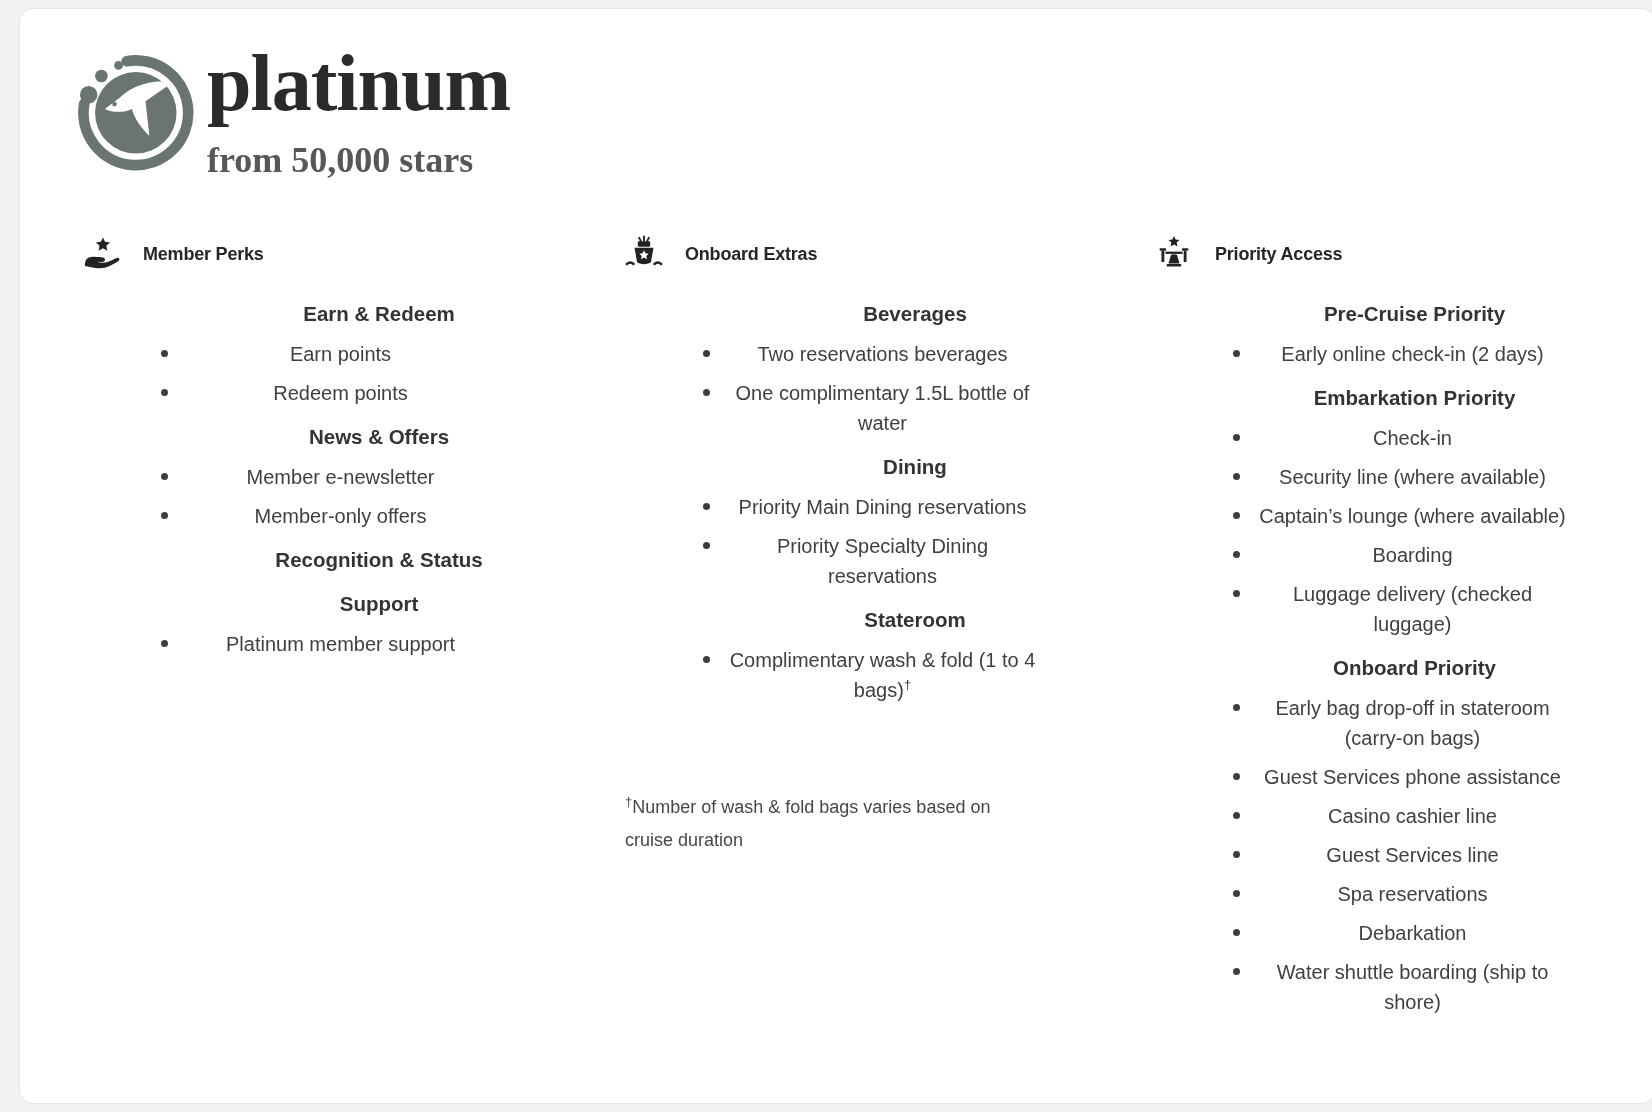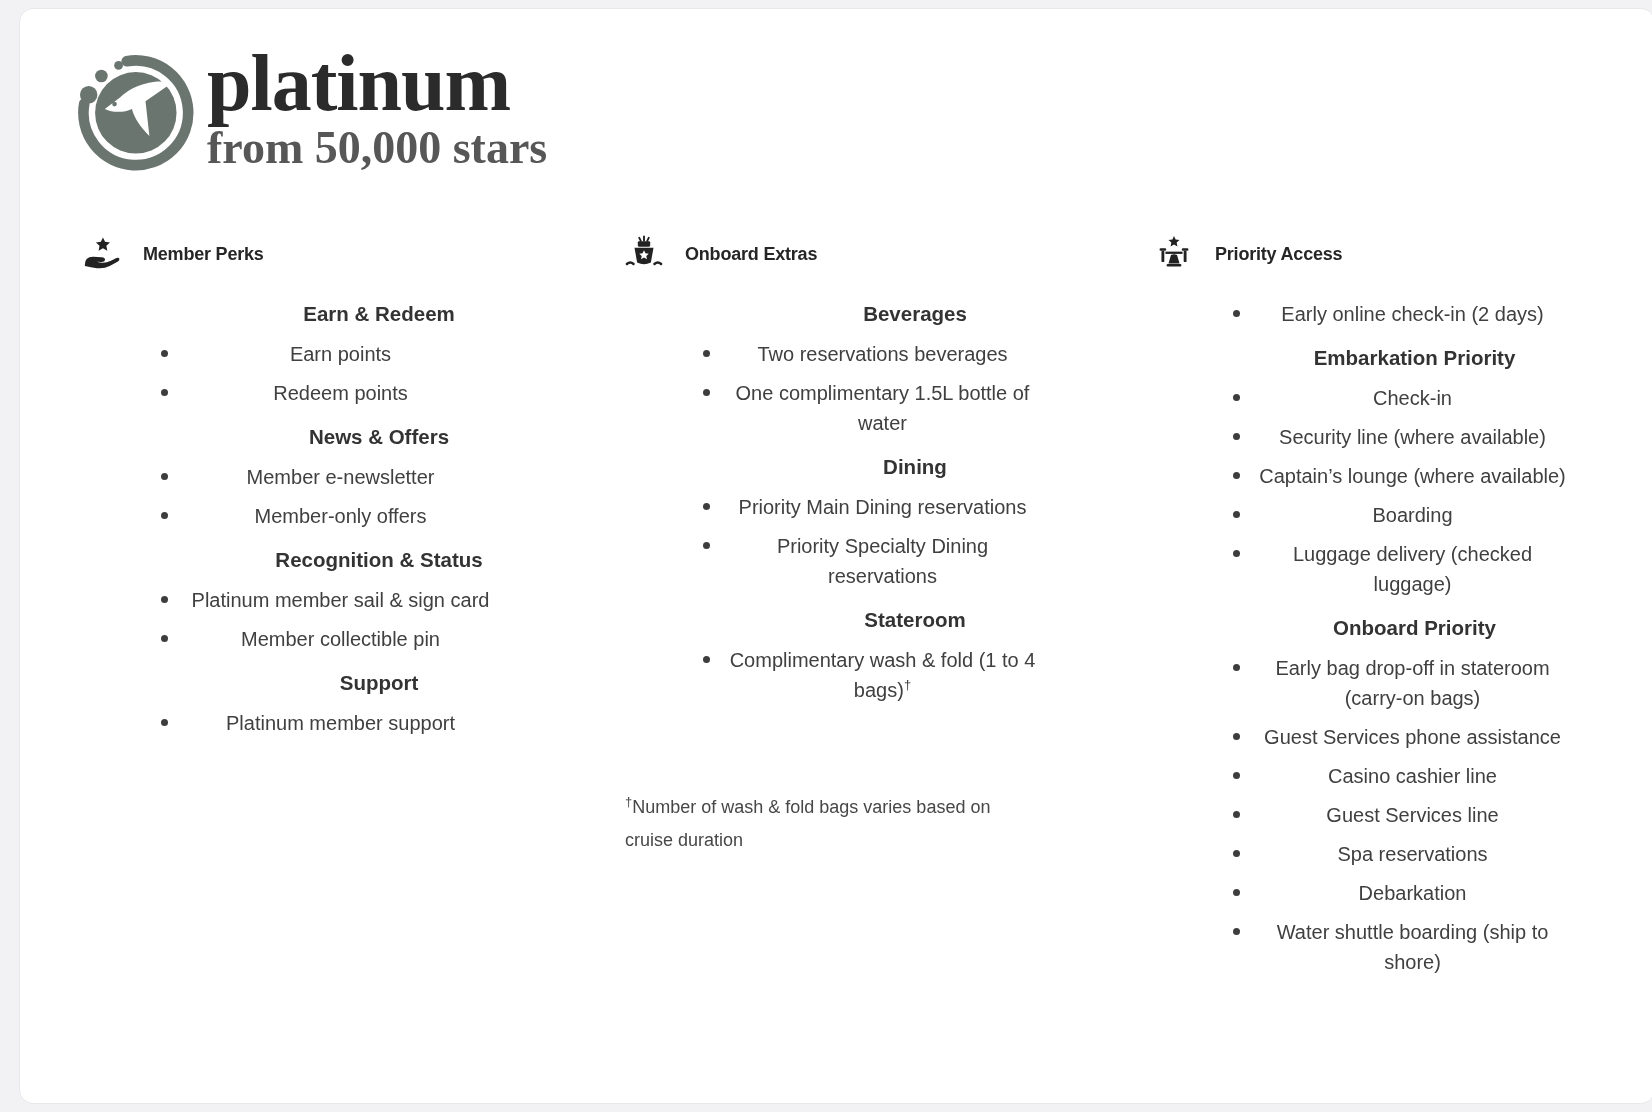--- a/index.html
+++ b/index.html
@@ -24,22 +24,22 @@
   }
   .logo-mark { width: 128px; height: 128px; flex: 0 0 auto; }
   .brand-text { margin-left: 13px; padding-top: 2px; }
   .brand-title {
     font-family: "Liberation Serif", "DejaVu Serif", serif;
     font-weight: 700; font-size: 80px; line-height: 76px;
     letter-spacing: -1px; color: #2b2b2b;
   }
   .brand-subtitle {
     font-family: "Liberation Serif", "DejaVu Serif", serif;
-    font-weight: 700; font-size: 46px; line-height: 40px;
-    color: #575757; margin-top: 7px; text-align: center;
+    font-weight: 700; font-size: 36px; line-height: 40px;
+    color: #575757; margin-top: 19px;
   }
   
   .columns {
     display: grid;
     grid-template-columns: 542px 530px 1fr;
     padding-left: 63px; padding-right: 30px;
     margin-top: 66px;
   }
   .col-header { display: flex; align-items: center; }
   .col-icon { width: 38px; height: 38px; flex: 0 0 auto; }
@@ -119,24 +119,20 @@
           <ul class="perk-list">
             <li class="perk-item">Earn points</li>
             <li class="perk-item">Redeem points</li>
           </ul>
           <div class="section-heading">News &amp; Offers</div>
           <ul class="perk-list">
             <li class="perk-item">Member e-newsletter</li>
             <li class="perk-item">Member-only offers</li>
           </ul>
           <div class="section-heading">Recognition &amp; Status</div>
-          <ul class="perk-list">
-            <li class="perk-item">Platinum member sail &amp; sign card</li>
-            <li class="perk-item">Member collectible pin</li>
-          </ul>
           <div class="section-heading">Support</div>
           <ul class="perk-list">
             <li class="perk-item">Platinum member support</li>
           </ul>
         </div>
 
     </div>
 
     <div class="col">
       <div class="col-header">
@@ -189,20 +185,21 @@
             <rect x="6.8" y="16.5" width="3" height="12" rx="1"></rect>
             <rect x="30.2" y="16.5" width="3" height="12" rx="1"></rect>
             <rect x="11" y="17.5" width="18" height="2.4"></rect>
             <path d="M14.2,30 L25.8,30 L23.2,21 Q20,19.6 16.8,21 Z"></path>
             <rect x="12.2" y="30.6" width="15.6" height="2.6" rx="1.2"></rect>
           </svg>
         </span>
         <span class="col-title">Priority Access</span>
       </div>
       <div class="col-sections">
+          <div class="section-heading">Pre-Cruise Priority</div>
           <ul class="perk-list">
             <li class="perk-item">Early online check-in (2 days)</li>
           </ul>
           <div class="section-heading">Embarkation Priority</div>
           <ul class="perk-list">
             <li class="perk-item">Check-in</li>
             <li class="perk-item">Security line (where available)</li>
             <li class="perk-item">Captain’s lounge (where available)</li>
             <li class="perk-item">Boarding</li>
             <li class="perk-item">Luggage delivery (checked luggage)</li>

